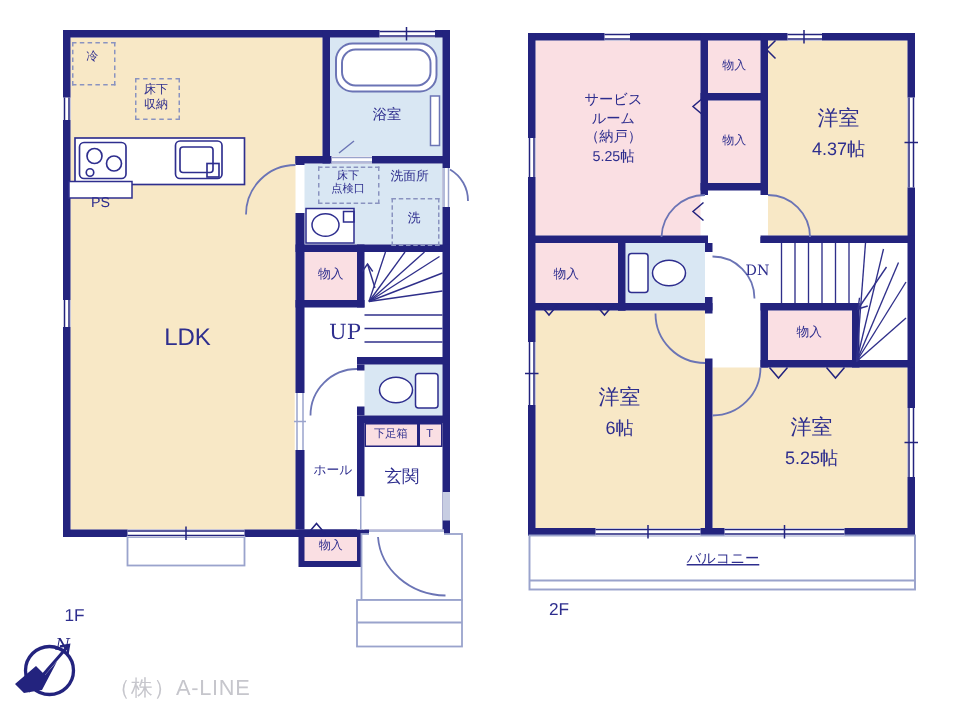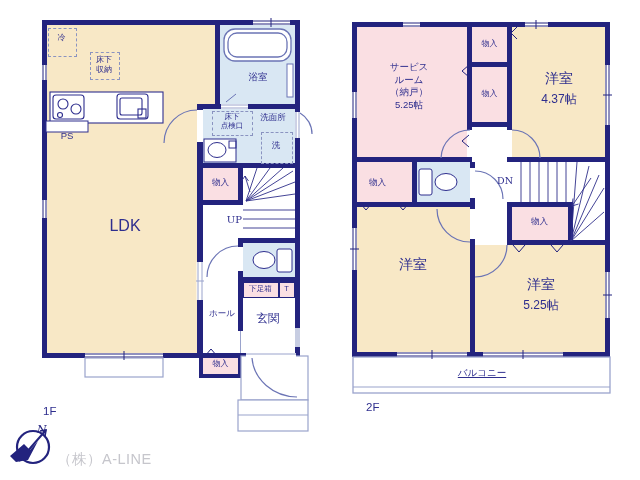--- a/index.html
+++ b/index.html
@@ -301,41 +301,42 @@
   <div class="lbl" style="left:48px;top:33px;width:27px;font-size:8px;">冷</div>
   <div class="lbl" style="left:87px;top:55px;width:34px;font-size:8px;">床下
 収納</div>
   <div class="lbl" style="left:50px;top:130px;width:34px;font-size:9.5px;">PS</div>
   <div class="lbl" style="left:236px;top:71px;width:44px;font-size:9.5px;">浴室</div>
   <div class="lbl" style="left:250px;top:112px;width:46px;font-size:8.5px;">洗面所</div>
   <div class="lbl" style="left:213px;top:112px;width:38px;font-size:7.5px;">床下
 点検口</div>
   <div class="lbl" style="left:263px;top:140px;width:26px;font-size:8.5px;">洗</div>
   <div class="lbl" style="left:203px;top:177px;width:35px;font-size:8.5px;">物入</div>
-  <div class="lbl ital" style="left:218px;top:214px;width:24px;font-size:10px;text-align:right;">UP</div>
+  <div class="lbl ital" style="left:218px;top:214px;width:24px;font-size:14px;">UP</div>
   <div class="lbl" style="left:70px;top:216px;width:110px;font-size:16px;">LDK</div>
   <div class="lbl" style="left:203px;top:359px;width:35px;font-size:8px;">物入</div>
   <div class="lbl" style="left:244px;top:284px;width:33px;font-size:7.5px;">下足箱</div>
   <div class="lbl" style="left:279px;top:284px;width:15px;font-size:7.5px;">T</div>
   <div class="lbl" style="left:204px;top:308px;width:36px;font-size:8.5px;">ホール</div>
   <div class="lbl" style="left:245px;top:311px;width:46px;font-size:11.5px;">玄関</div>
   <div class="lbl" style="left:43px;top:360px;width:30px;text-align:left;font-size:11.5px;margin-top:44px;">1F</div>
 
   <div class="lbl" style="left:373px;top:61px;width:72px;font-size:9.5px;line-height:1.32;">サービス
 ルーム
 （納戸）
 5.25帖</div>
   <div class="lbl" style="left:474px;top:39px;width:31px;font-size:8px;">物入</div>
   <div class="lbl" style="left:474px;top:89px;width:31px;font-size:8px;">物入</div>
   <div class="lbl" style="left:362px;top:177px;width:31px;font-size:8.5px;">物入</div>
   <div class="lbl" style="left:524px;top:216px;width:31px;font-size:8.5px;">物入</div>
   <div class="lbl" style="left:514px;top:70px;width:90px;font-size:14px;">洋室</div>
   <div class="lbl" style="left:514px;top:92px;width:90px;font-size:12px;">4.37帖</div>
   <div class="lbl" style="left:368px;top:256px;width:90px;font-size:14px;">洋室</div>
+  <div class="lbl" style="left:368px;top:278px;width:90px;font-size:12px;">6帖</div>
   <div class="lbl" style="left:496px;top:276px;width:90px;font-size:14px;">洋室</div>
   <div class="lbl" style="left:496px;top:298px;width:90px;font-size:12px;">5.25帖</div>
   <div class="lbl ital" style="left:492px;top:175px;width:26px;font-size:9.5px;">DN</div>
   <div class="lbl" style="left:428px;top:367px;width:108px;font-size:9.5px;text-decoration:underline;">バルコニー</div>
   <div class="lbl" style="left:353px;top:400px;width:30px;text-align:left;font-size:11.5px;margin-left:13px;">2F</div>
 
-  <div class="lbl gray" style="left:57px;top:450px;width:110px;text-align:left;font-size:14.5px;letter-spacing:0.5px;color:#C6C6CC;">（株）A-LINE</div>
+  <div class="lbl gray" style="left:57px;top:450px;width:110px;text-align:right;font-size:14.5px;letter-spacing:0.5px;color:#C6C6CC;">（株）A-LINE</div>
 
 </div>
 
 </body></html>

